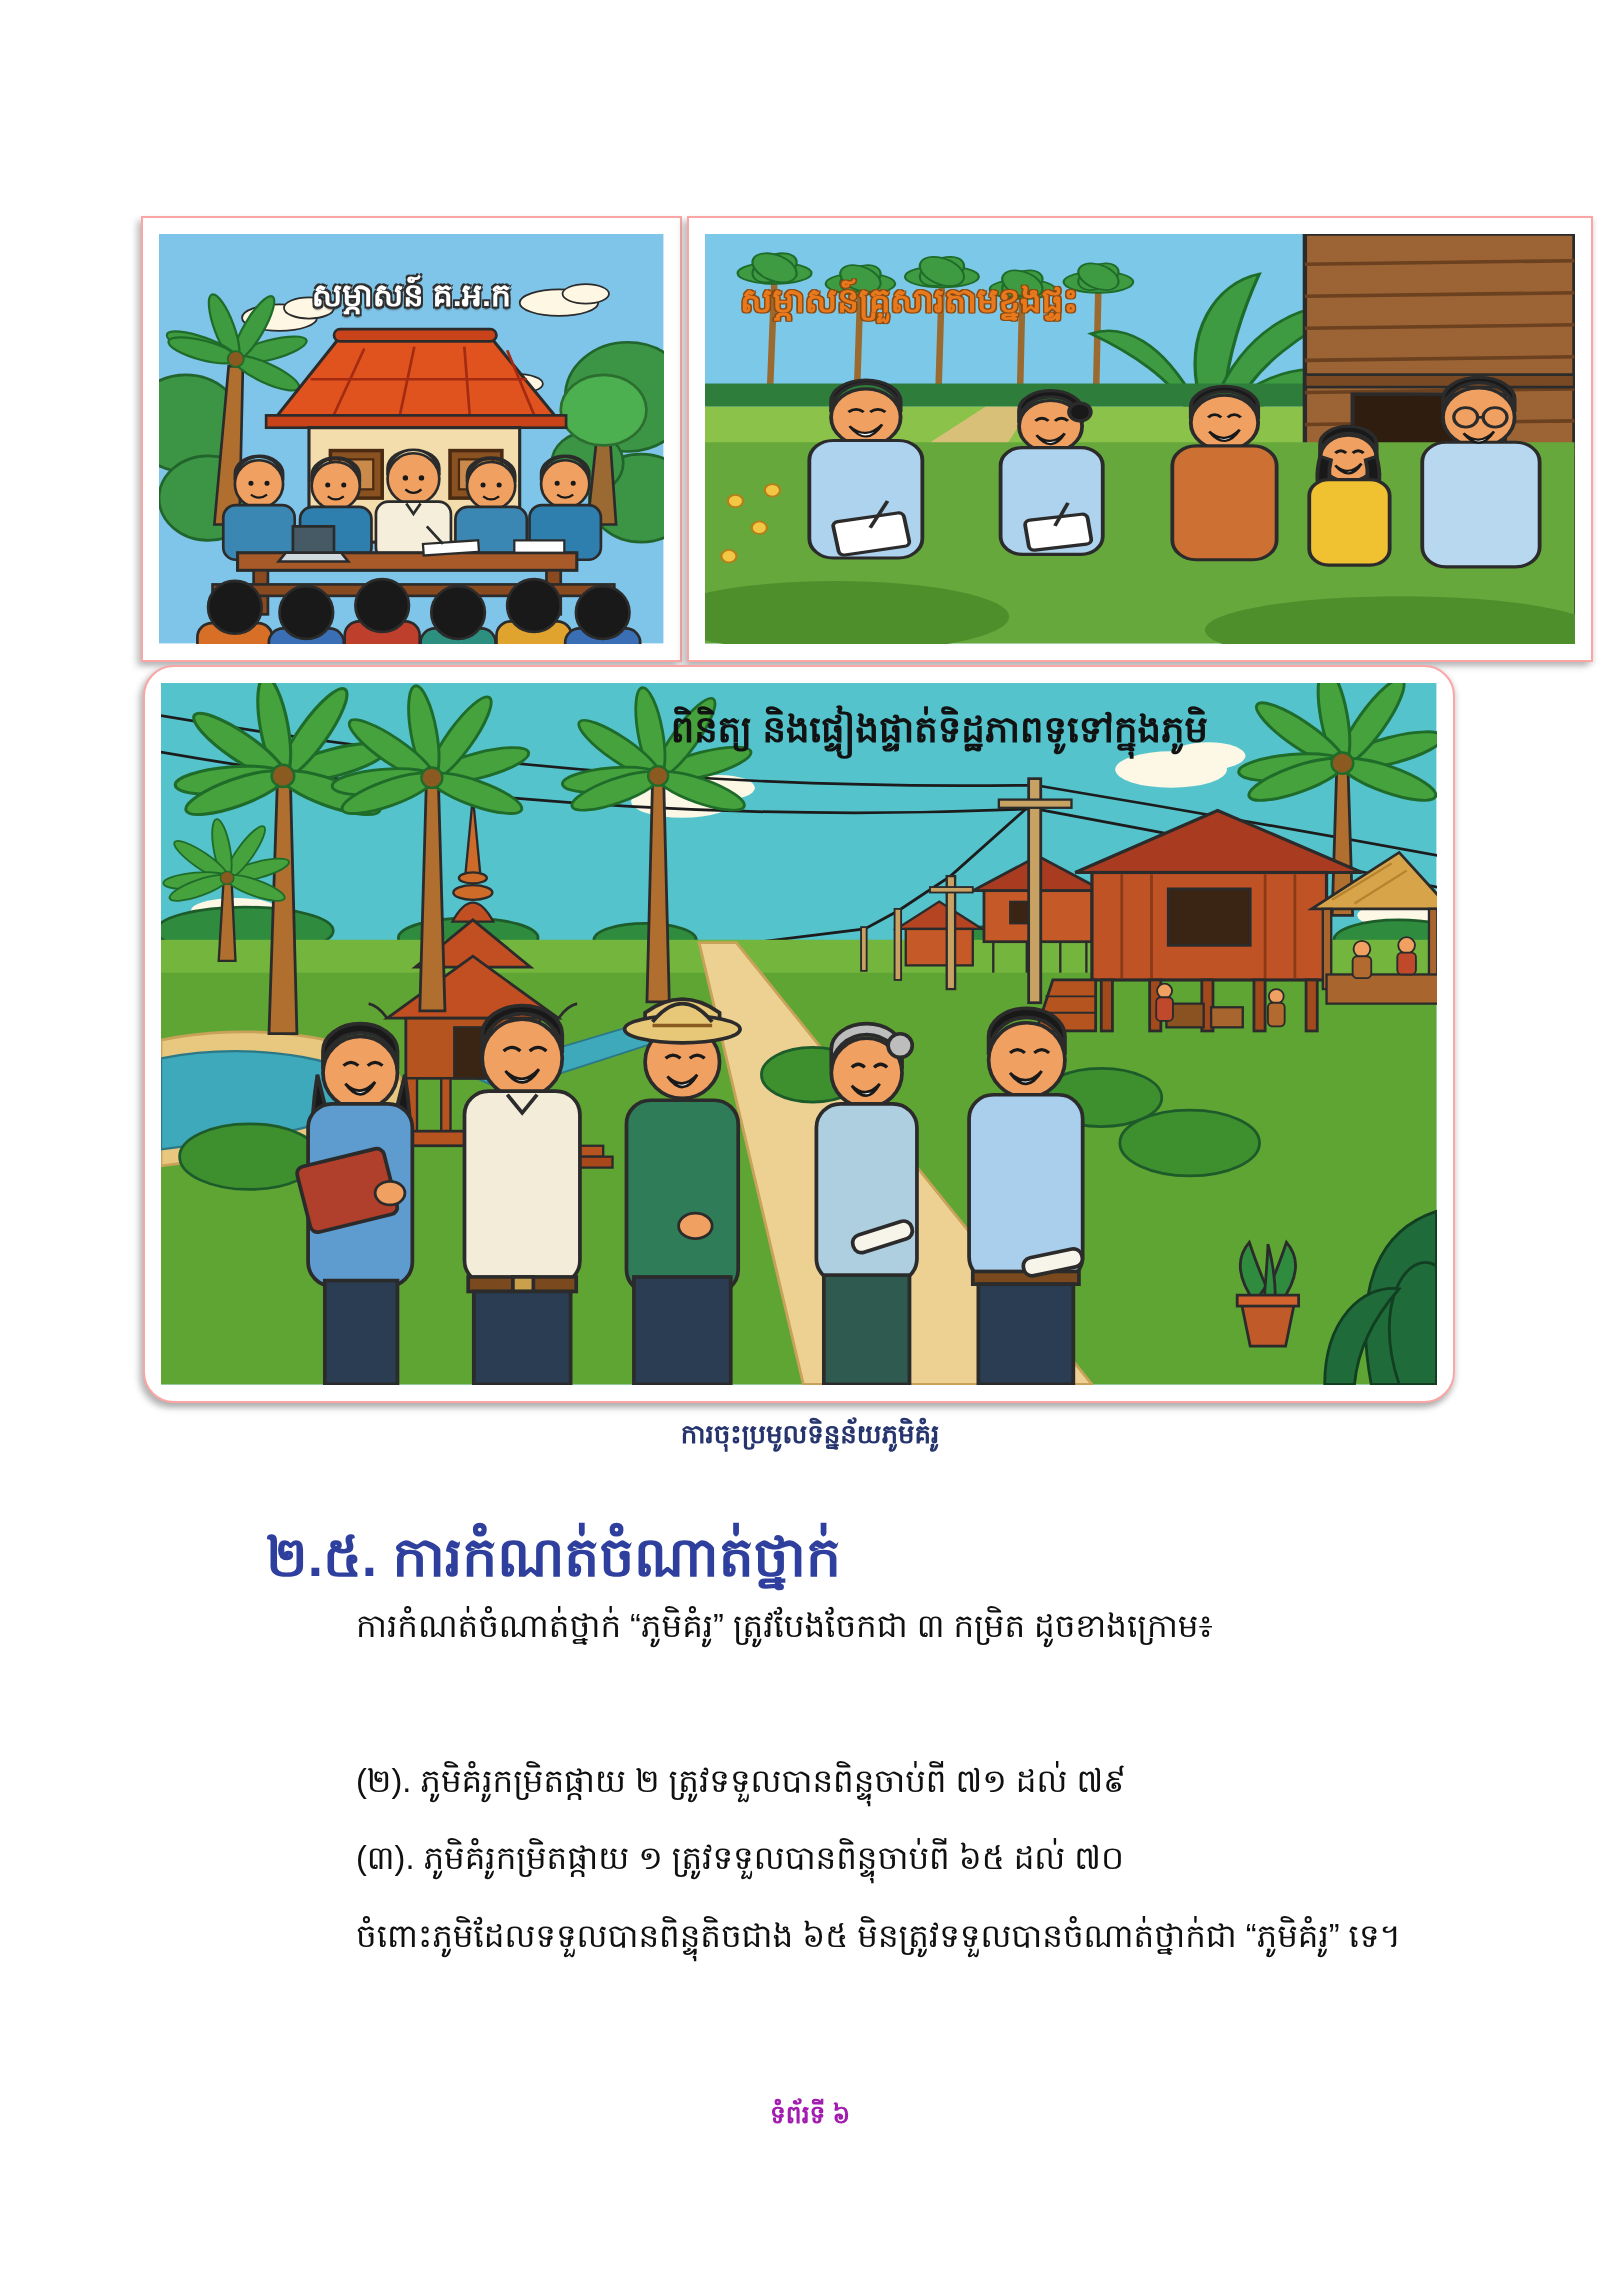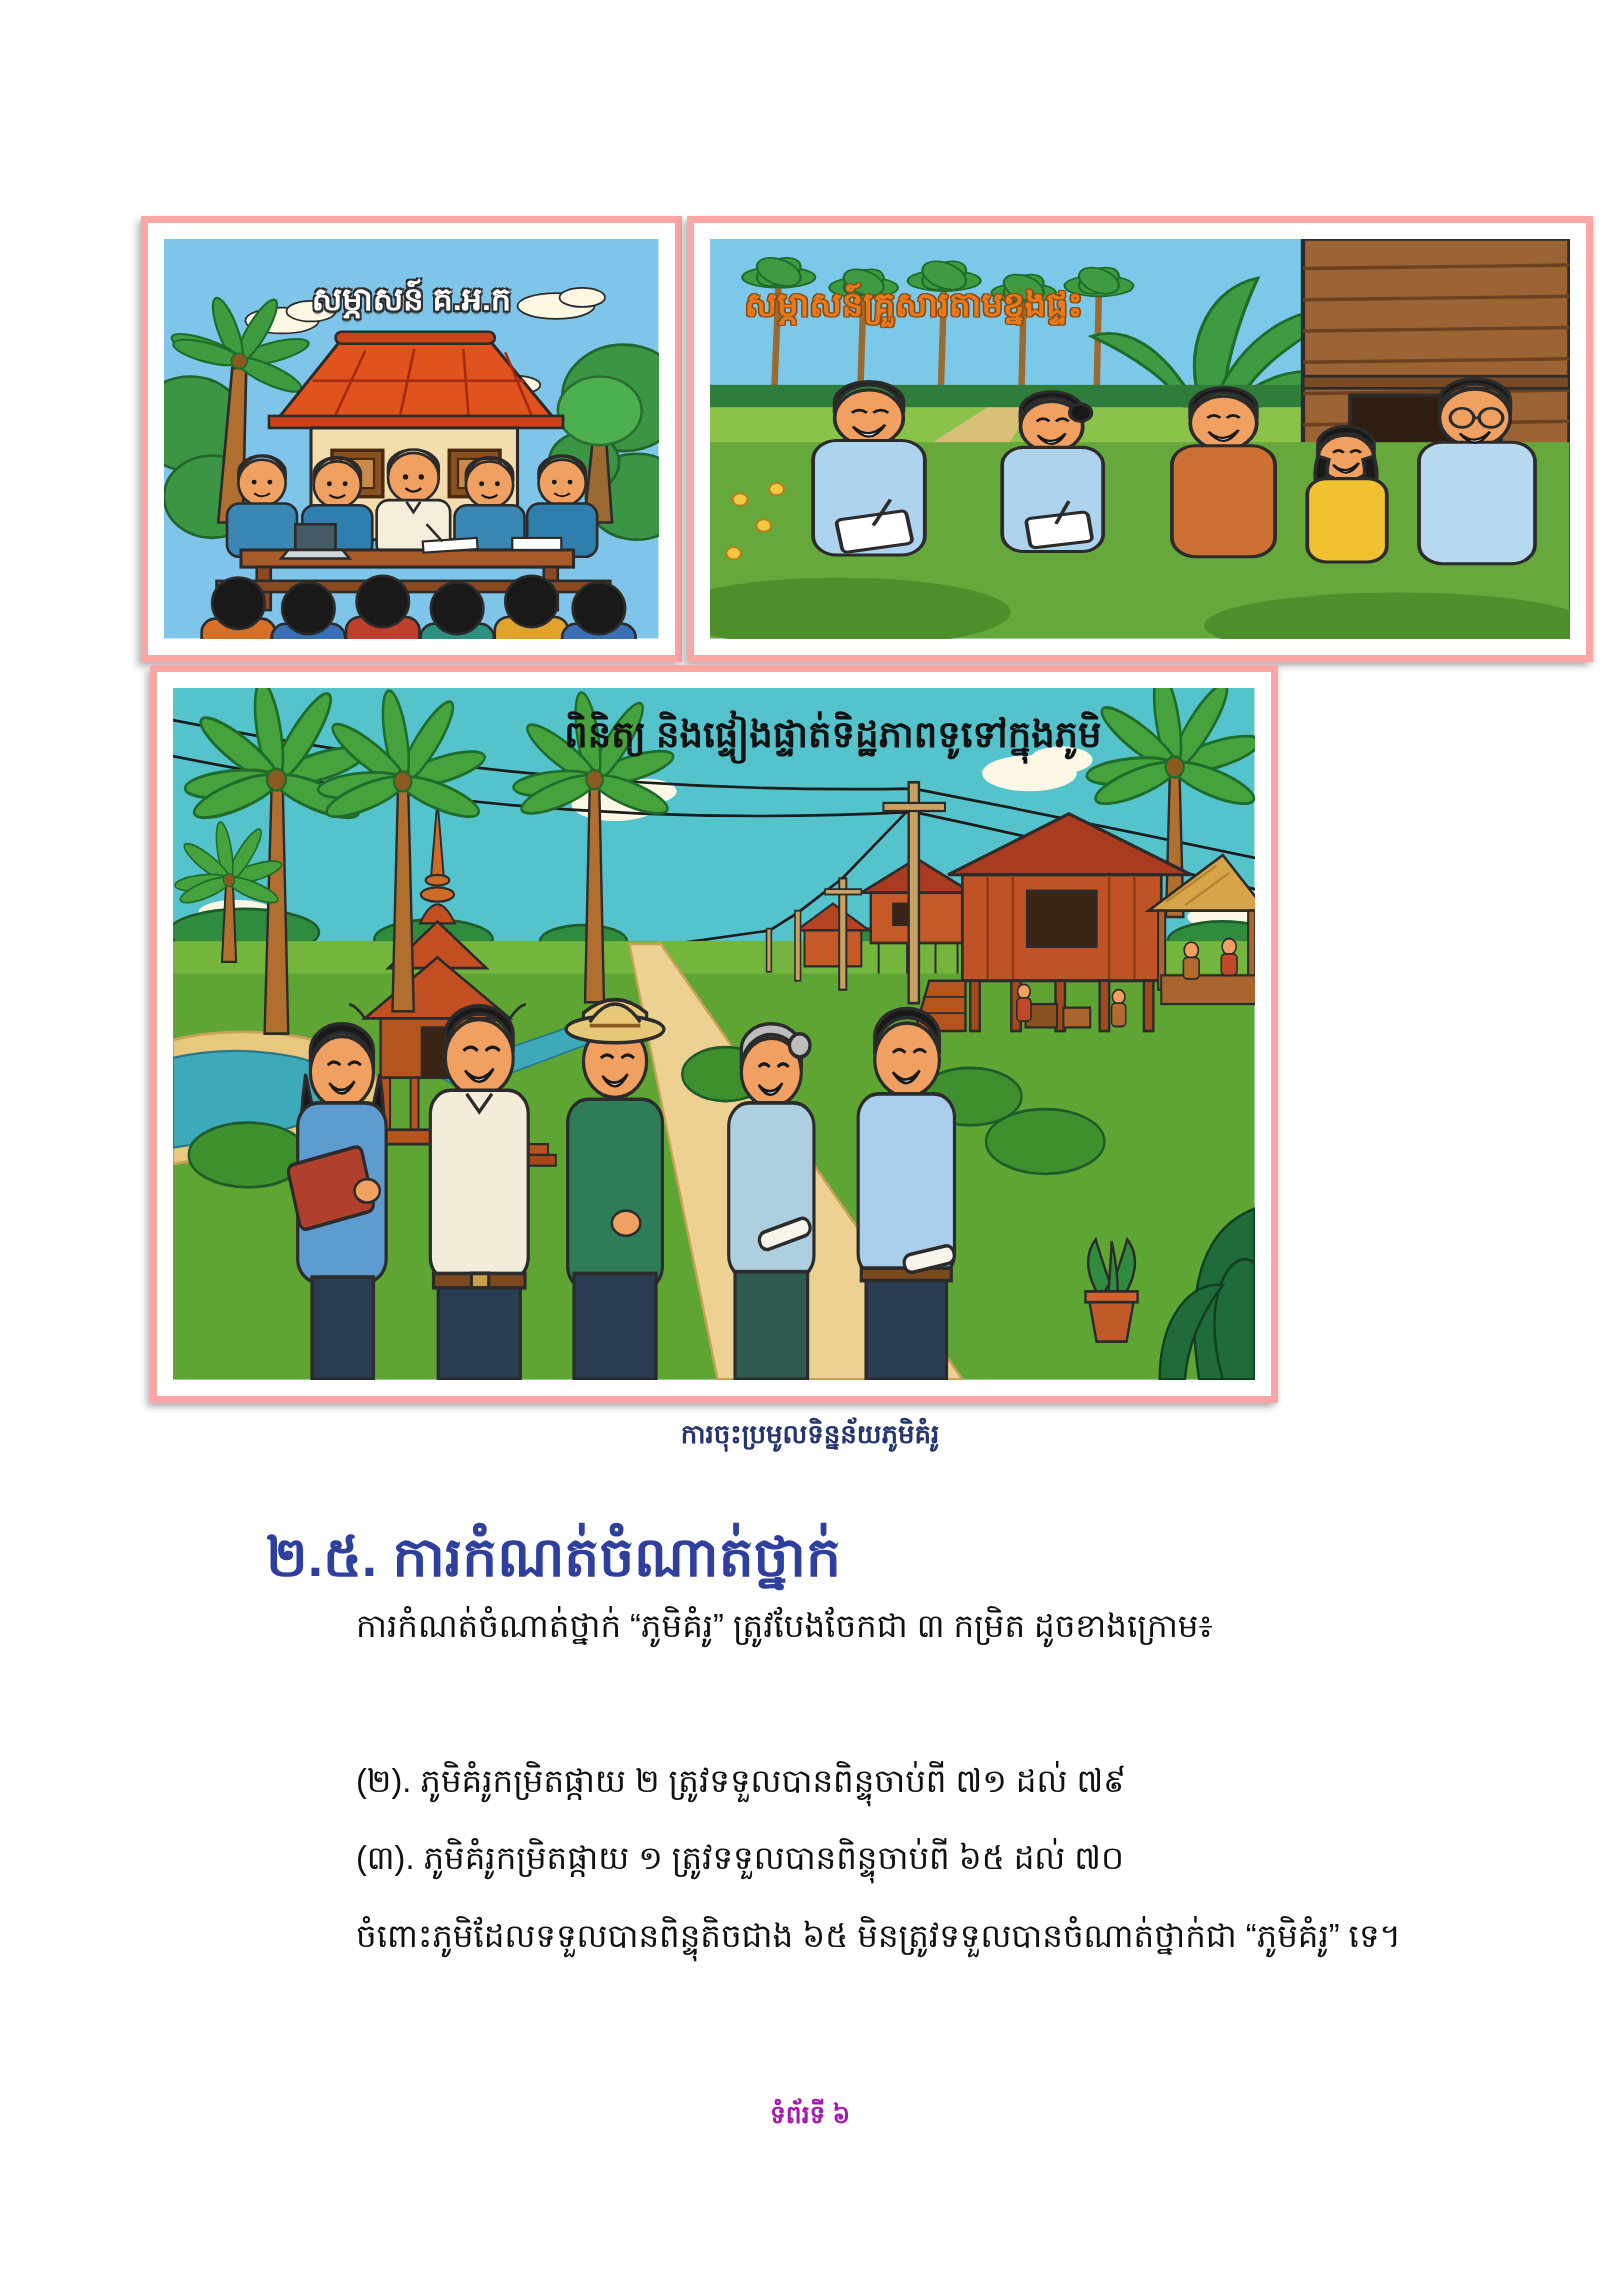--- a/index.html
+++ b/index.html
@@ -1,21 +1,21 @@
 <!DOCTYPE html>
 <html><head>
 <meta charset="utf-8">
 <style>
   html,body{margin:0;padding:0;background:#ffffff;}
   .page{
     position:relative;width:1620px;height:2292px;background:#ffffff;
     font-family:"Liberation Sans","DejaVu Sans",sans-serif;overflow:hidden;
   }
   .figure{
-    position:absolute;background:#ffffff;border:7px solid #fca5a5;
+    position:absolute;background:#ffffff;border:2px solid #fca5a5;
     box-shadow:-3.8px 4.8px 6.7px rgba(110,110,110,.45), 1.9px 2.9px 4.8px rgba(140,140,140,.25);
     padding:16.3px;box-sizing:border-box;
   }
   .art{position:relative;width:100%;height:100%;overflow:hidden;background:#fff;}
   .art svg{display:block;width:100%;height:100%;}
   .banner{position:absolute;font-weight:bold;white-space:nowrap;line-height:1.5;}
   .banner-meeting{
     left:50%;top:9%;transform:translateX(-50%);
     font-size:32px;color:#ffffff;
     text-shadow:-1.9px -1.9px 0 #2f2f2f,1.9px -1.9px 0 #2f2f2f,-1.9px 1.9px 0 #2f2f2f,1.9px 1.9px 0 #2f2f2f,0 2.9px 1.9px #2f2f2f;
@@ -319,21 +319,21 @@
           <circle cx="700" cy="206" r="11"></circle>
             <circle cx="727" cy="206" r="11"></circle>
             <line x1="711" y1="206" x2="716" y2="206"></line>
         </g>
         <path d="M698 224 q14 15 28 -2 q-13 24 -28 2 Z" fill="#ffffff" stroke="#191919" stroke-width="2.5"></path>
       </svg>
       <div class="banner banner-household">សម្ភាសន៍គ្រួសារតាមខ្នងផ្ទះ</div>
     </div>
   </div>
 
-  <div class="figure" style="left:150px;top:665px;width:1128px;height:738px;">
+  <div class="figure" style="left:143px;top:665px;width:1312px;height:738px;border-radius:31px;">
     <div class="art">
       <svg viewBox="0 0 1370 770" preserveAspectRatio="none">
         <defs>
           <g id="pcrown">
             <g fill="#46a23c" stroke="#1f6b2a" stroke-width="2.5">
               <ellipse transform="rotate(-15)" cx="42" cy="0" rx="44" ry="11"></ellipse>
               <ellipse transform="rotate(-55)" cx="42" cy="0" rx="44" ry="11"></ellipse>
               <ellipse transform="rotate(-100)" cx="40" cy="0" rx="42" ry="11"></ellipse>
               <ellipse transform="rotate(-145)" cx="42" cy="0" rx="44" ry="11"></ellipse>
               <ellipse transform="rotate(-185)" cx="42" cy="0" rx="44" ry="11"></ellipse>

